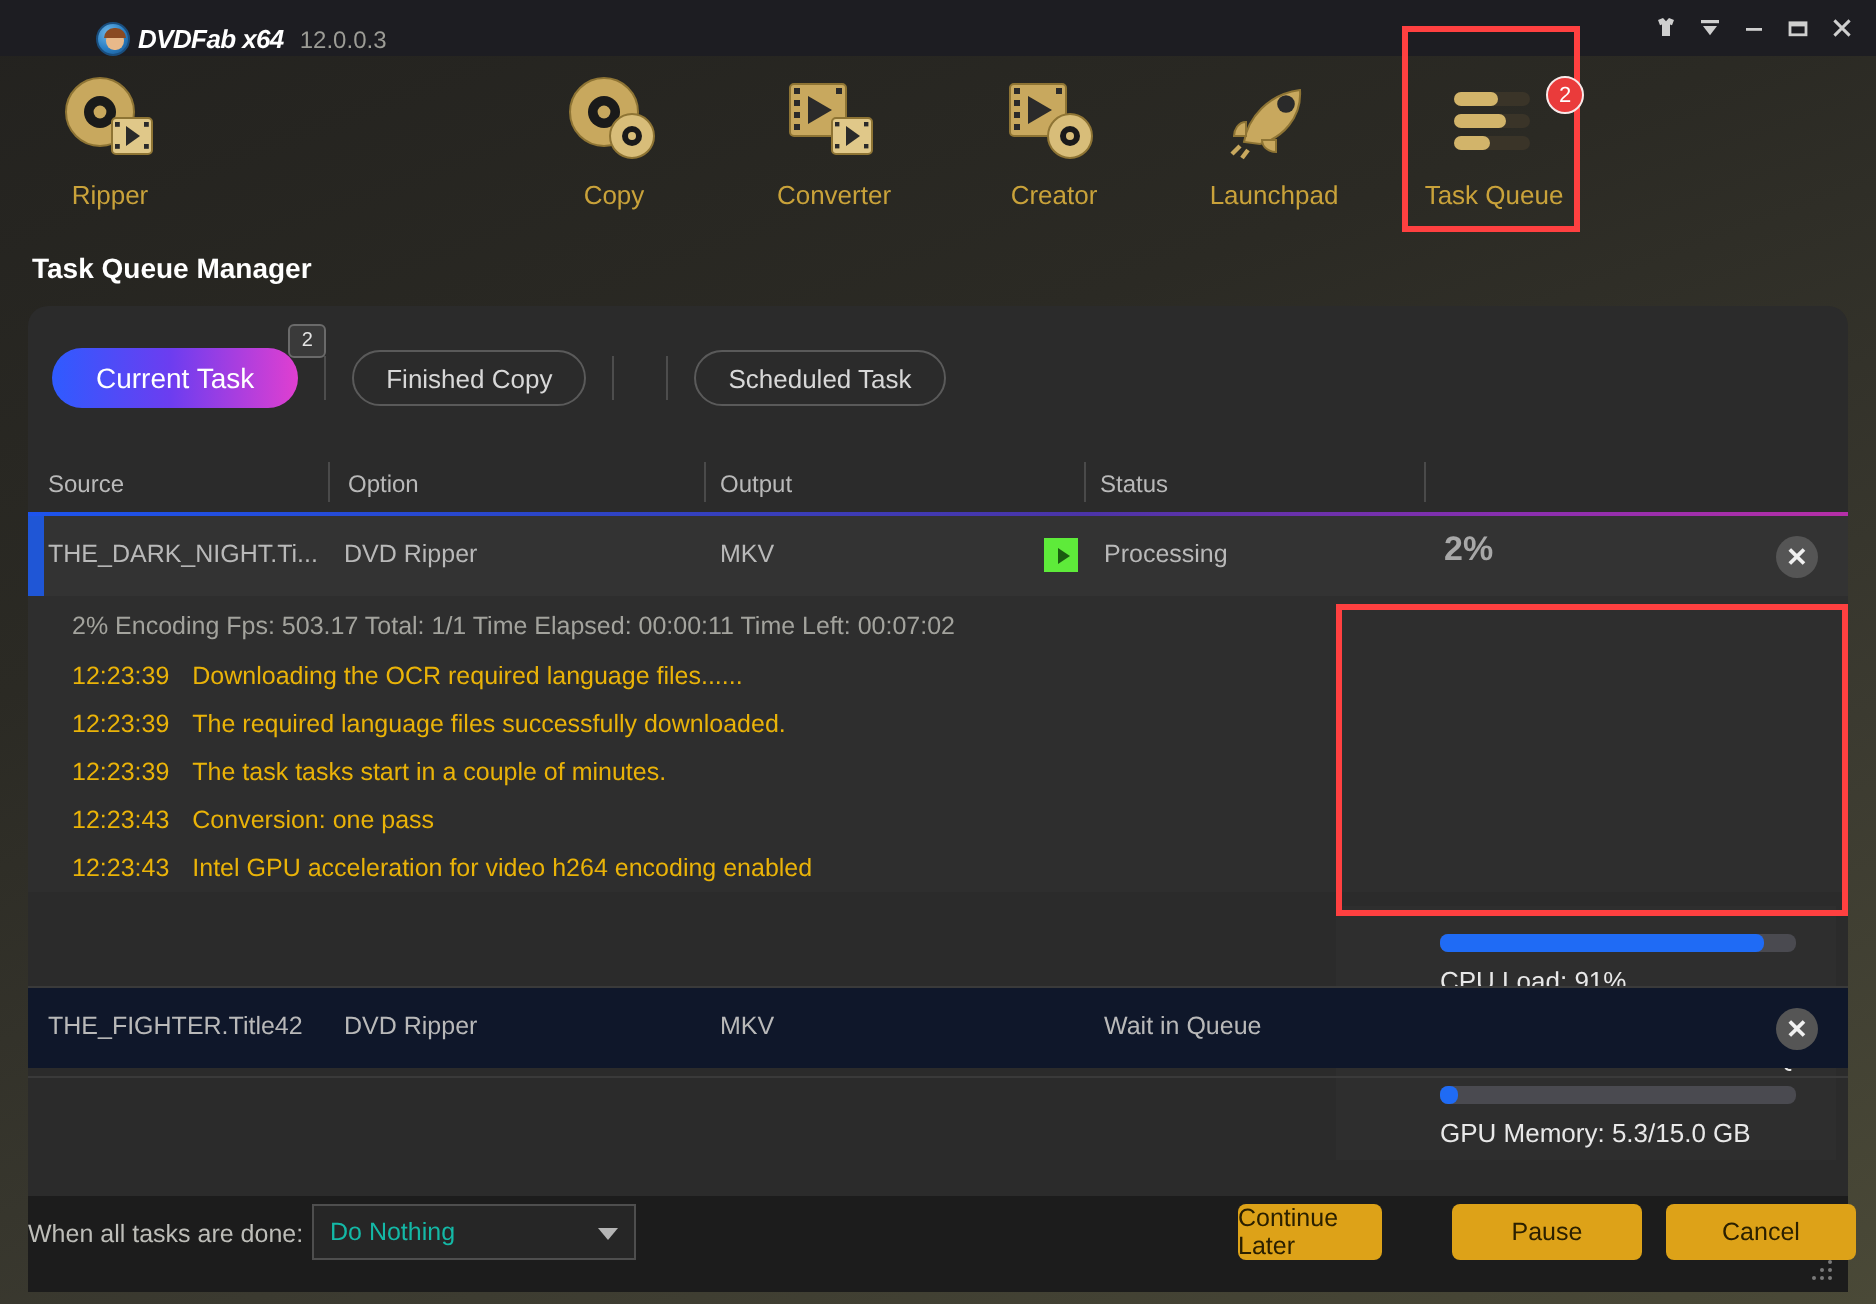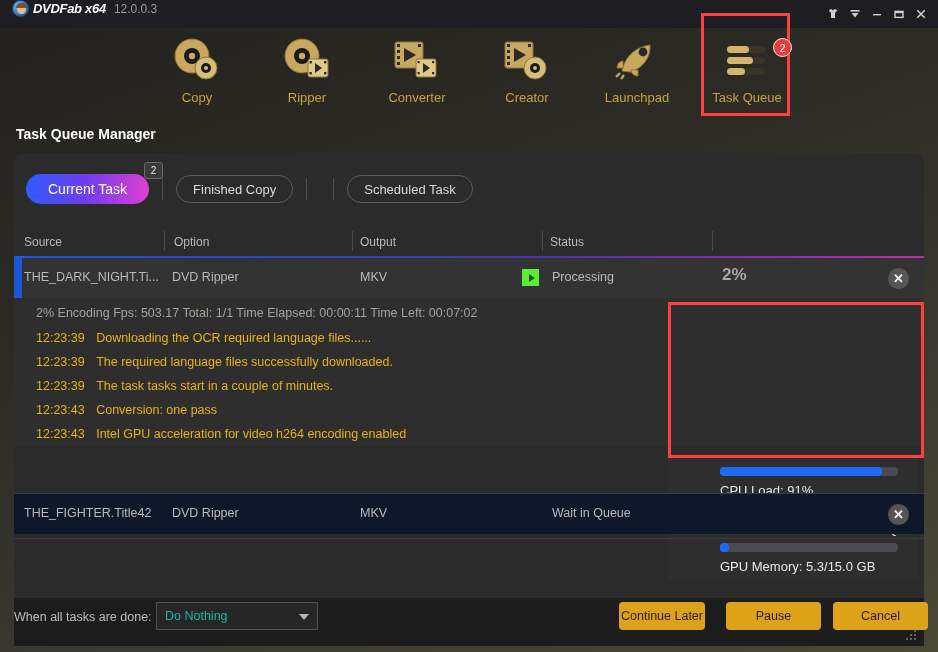--- a/index.html
+++ b/index.html
@@ -12,21 +12,21 @@
   #app {
     position: relative;
     width: 938px; height: 652px;
     background: linear-gradient(160deg, #23221f 0%, #2b2a24 35%, #3b3a30 70%, #4a4937 100%);
   }
 
   
   .titlebar {
     position: absolute; left: 0; top: 0; width: 938px; height: 28px;
     background: #1d1d22;
-    display: flex; align-items: flex-start;
+    display: flex; align-items: flex-end; padding-left: 36px;
   }
   .logo-wrap { display: flex; align-items: center; margin-left: 12px; }
   .logo-circle {
     width: 17px; height: 17px; border-radius: 50%;
     background: radial-gradient(circle at 35% 30%, #6fb7e8 0%, #2a7fc4 55%, #14508a 100%);
     border: 1px solid #1a4e7e;
     position: relative; flex: none;
   }
   .logo-circle::after {
     content: ""; position: absolute; left: 4px; top: 3px;
@@ -257,50 +257,50 @@
       </div>
       <div class="wbtn">
         <svg width="12" height="12" viewBox="0 0 12 12">
             <path d="M2.2 2.2 L9.8 9.8 M9.8 2.2 L2.2 9.8" stroke="#cfcfcf" stroke-width="1.5"></path>
           </svg>
       </div>
     </div>
   </div>
 
   <div class="navbar">
-
-    <div class="navitem" style="margin-left:142px">
-      <div class="ico">
-        <svg width="54" height="46" viewBox="0 0 54 46">
-          <circle cx="22" cy="19" r="17" fill="#c8a85e" stroke="#8e7434" stroke-width="1"></circle>
-          <circle cx="22" cy="19" r="8" fill="#1a1a1a"></circle>
-          <circle cx="22" cy="19" r="3.2" fill="#c8a85e"></circle>
-          <circle cx="36" cy="31" r="11" fill="#d8bd79" stroke="#8e7434" stroke-width="1"></circle>
-          <circle cx="36" cy="31" r="5" fill="#1a1a1a"></circle>
-          <circle cx="36" cy="31" r="2" fill="#d8bd79"></circle>
-        </svg>
-      </div>
-      <span class="navlabel">Copy</span>
-    </div>
 
     <div class="navitem">
       <div class="ico">
         <svg width="54" height="46" viewBox="0 0 54 46">
           <circle cx="22" cy="19" r="17" fill="#c8a85e" stroke="#8e7434" stroke-width="1"></circle>
           <circle cx="22" cy="19" r="8" fill="#1a1a1a"></circle>
           <circle cx="22" cy="19" r="3.2" fill="#c8a85e"></circle>
           <rect x="28" y="22" width="20" height="18" rx="2" fill="#e0c889" stroke="#8e7434"></rect>
           <rect x="29.5" y="24" width="2.4" height="2.4" fill="#2a2a2a"></rect>
           <rect x="29.5" y="35" width="2.4" height="2.4" fill="#2a2a2a"></rect>
           <rect x="44" y="24" width="2.4" height="2.4" fill="#2a2a2a"></rect>
           <rect x="44" y="35" width="2.4" height="2.4" fill="#2a2a2a"></rect>
           <path d="M35 26 L42 31 L35 36 Z" fill="#2a2a2a"></path>
         </svg>
       </div>
       <span class="navlabel">Ripper</span>
+    </div>
+
+    <div class="navitem" style="margin-left:142px">
+      <div class="ico">
+        <svg width="54" height="46" viewBox="0 0 54 46">
+          <circle cx="22" cy="19" r="17" fill="#c8a85e" stroke="#8e7434" stroke-width="1"></circle>
+          <circle cx="22" cy="19" r="8" fill="#1a1a1a"></circle>
+          <circle cx="22" cy="19" r="3.2" fill="#c8a85e"></circle>
+          <circle cx="36" cy="31" r="11" fill="#d8bd79" stroke="#8e7434" stroke-width="1"></circle>
+          <circle cx="36" cy="31" r="5" fill="#1a1a1a"></circle>
+          <circle cx="36" cy="31" r="2" fill="#d8bd79"></circle>
+        </svg>
+      </div>
+      <span class="navlabel">Copy</span>
     </div>
 
     <div class="navitem">
       <div class="ico">
         <svg width="54" height="46" viewBox="0 0 54 46">
           <rect x="5" y="5" width="28" height="26" rx="2" fill="#c8a85e" stroke="#8e7434"></rect>
           <rect x="7" y="7" width="3" height="3" fill="#2a2a2a"></rect>
           <rect x="7" y="13" width="3" height="3" fill="#2a2a2a"></rect>
           <rect x="7" y="19" width="3" height="3" fill="#2a2a2a"></rect>
           <rect x="7" y="25" width="3" height="3" fill="#2a2a2a"></rect>
@@ -470,21 +470,21 @@
   </div>
 
   <div class="sys-highlight"></div>
 
   <div class="bottombar">
     <div class="bb-label">When all tasks are done:</div>
     <div class="select">
       <span>Do Nothing</span>
       <span class="caret"></span>
     </div>
-    <div class="gbtn" style="left:605px; width:86px">Continue Later</div>
+    <div class="gbtn" style="left:605px; width:72px">Continue Later</div>
     <div class="gbtn" style="left:712px; width:95px">Pause</div>
     <div class="gbtn" style="left:819px; width:95px">Cancel</div>
     <div class="grip">
       <i style="left:8px; top:0"></i>
       <i style="left:4px; top:4px"></i>
         <i style="left:8px; top:4px"></i>
       <i style="left:0px; top:8px"></i>
         <i style="left:4px; top:8px"></i>
         <i style="left:8px; top:8px"></i>
     </div>

